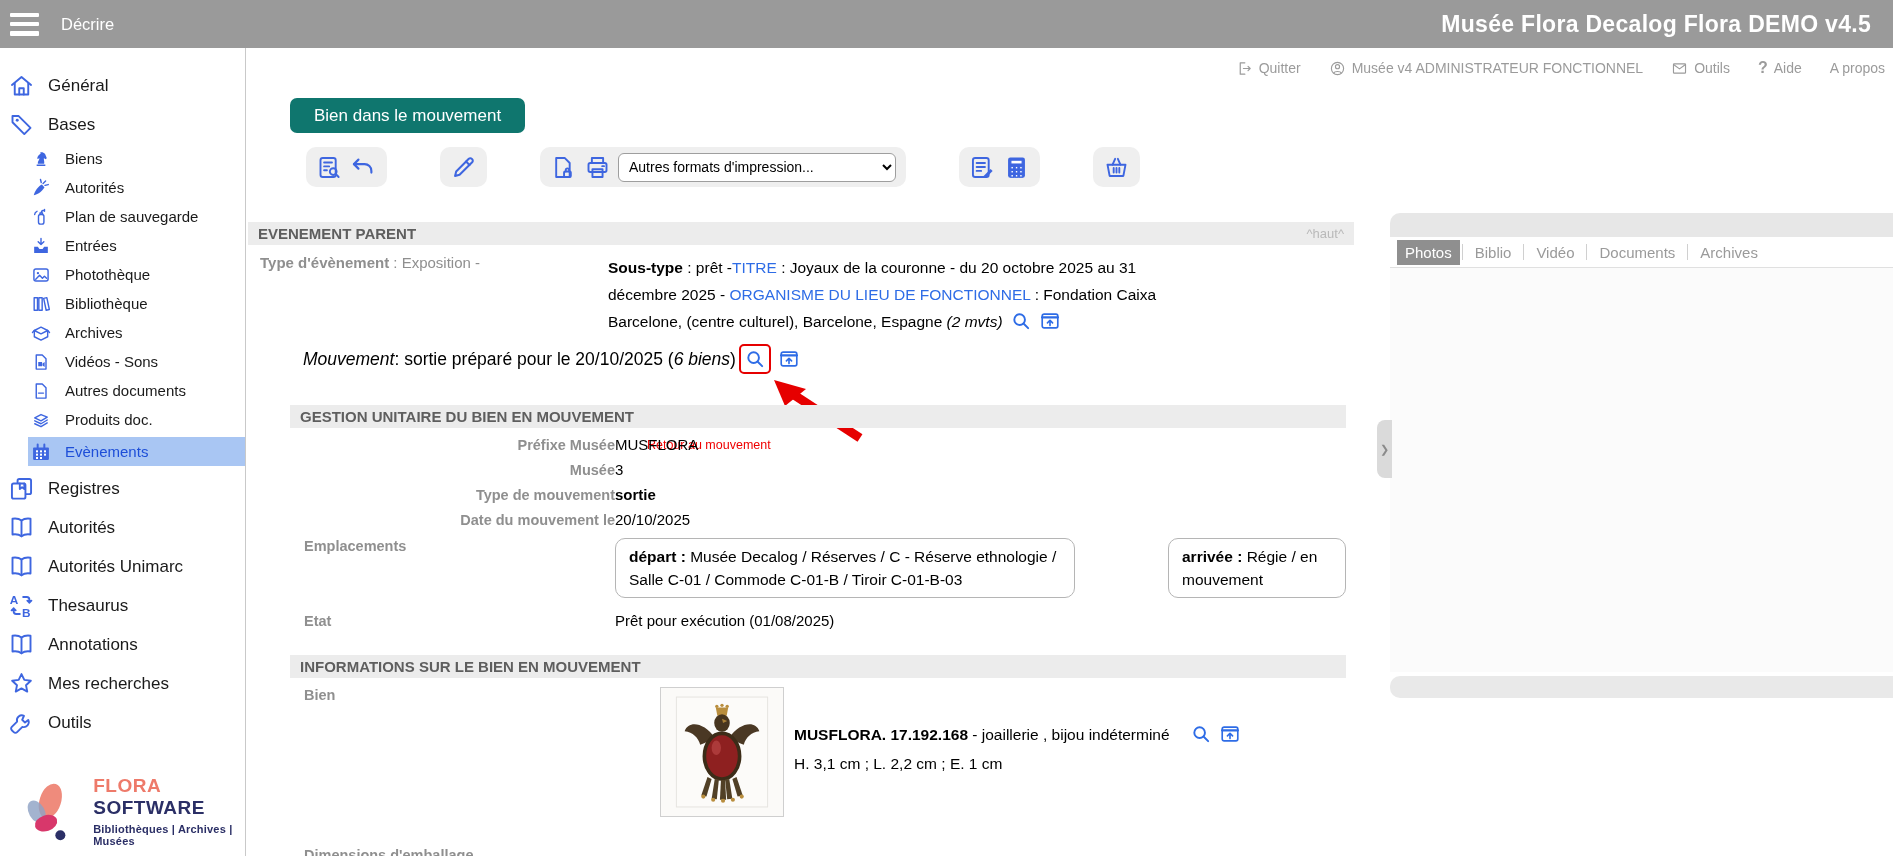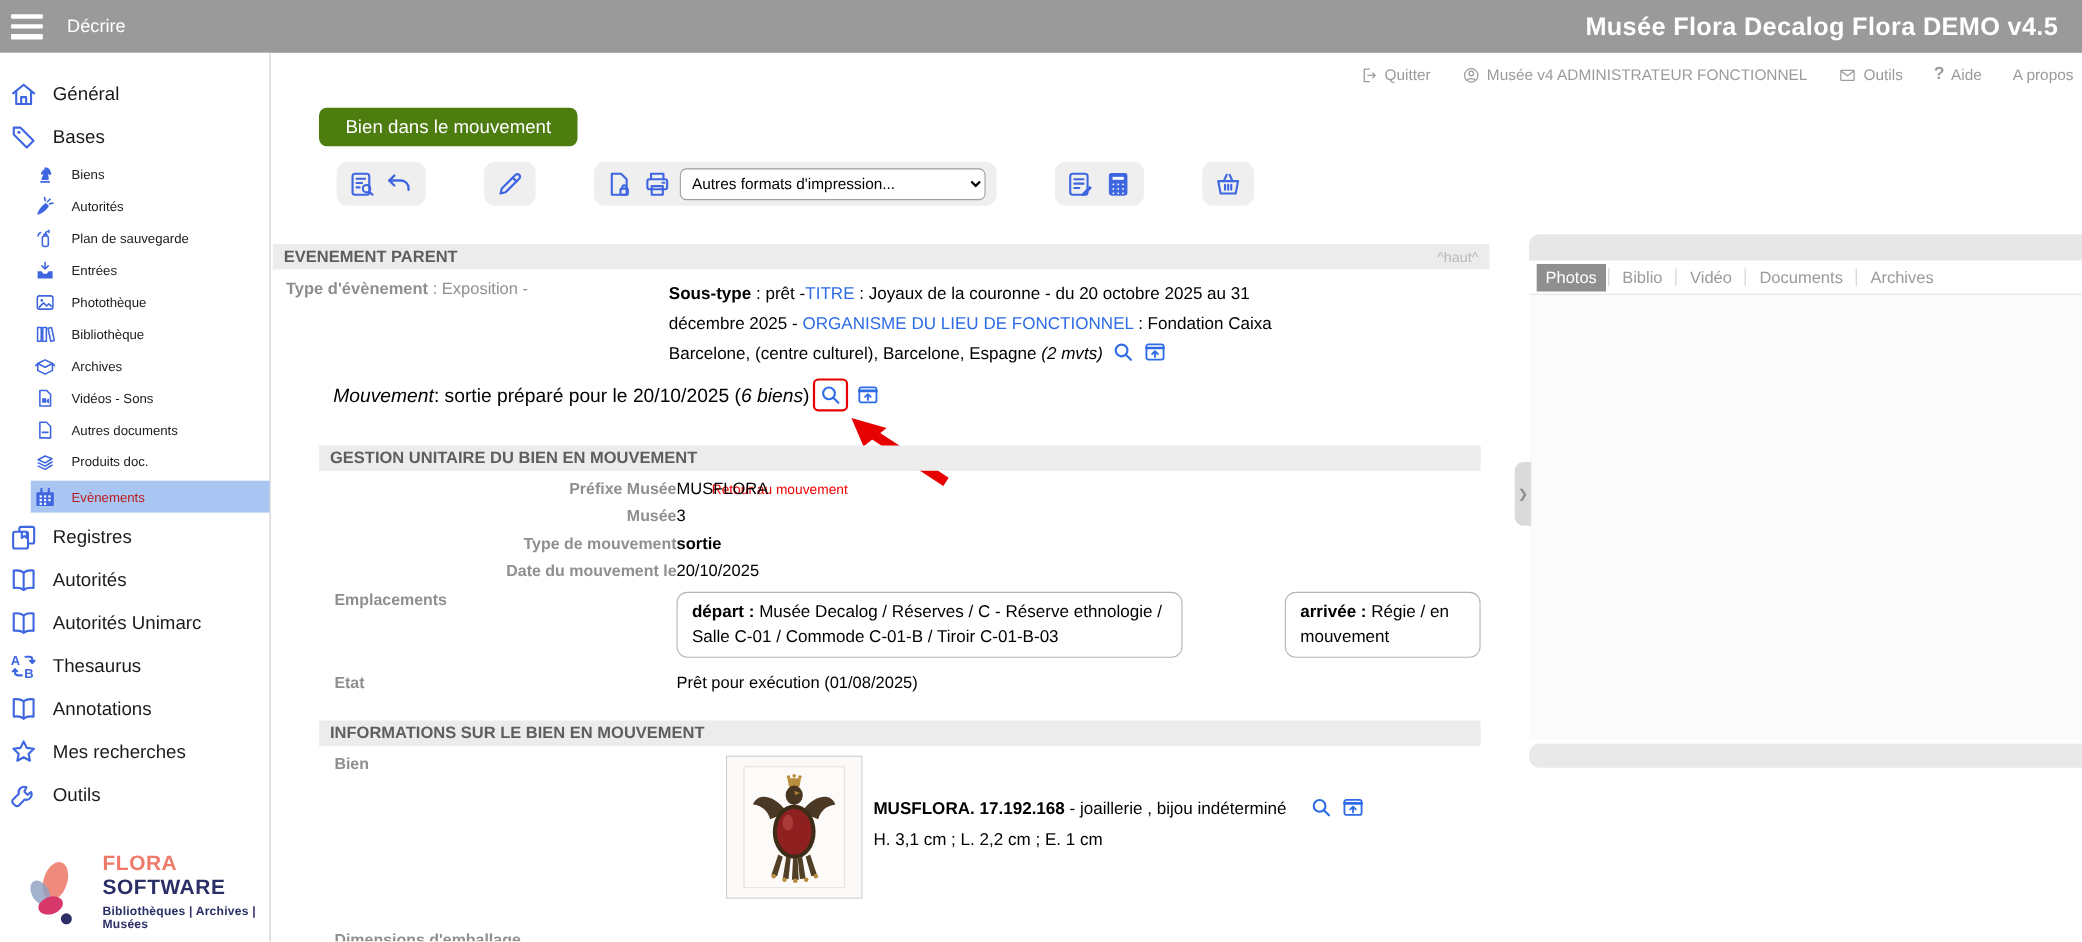--- a/index.html
+++ b/index.html
@@ -21,34 +21,34 @@
   .nv{display:flex;align-items:center;gap:6px;cursor:pointer;white-space:nowrap;}
   .nv svg{width:17px;height:17px;}
   .qmark{font-size:16px;font-weight:bold;}
 
   
   .sidebar{position:absolute;left:0;top:48px;width:246px;bottom:0;background:#fff;
            border-right:1px solid #c9c9c9;box-sizing:border-box;padding-top:18px;}
   .sb-item{display:flex;align-items:center;cursor:pointer;color:#1a1a1a;}
   .sb-item.l0{padding-left:8px;height:39px;font-size:17px;gap:13px;}
   .sb-item.l0 .ic{width:27px;height:27px;}
-  .sb-item.l1{padding-left:31px;height:29px;font-size:12px;gap:14px;}
+  .sb-item.l1{padding-left:31px;height:29px;font-size:15px;gap:14px;}
   .sb-item.l1 .ic{width:20px;height:20px;}
   .ic{color:#3e66e0;display:flex;align-items:center;justify-content:center;flex:none;}
   .ic svg{width:100%;height:100%;}
-  .sb-item.active{background:#a9c6f3;color:#b91c1c;margin-left:28px;padding-left:3px;margin-top:3px;margin-bottom:3px;}
+  .sb-item.active{background:#a9c6f3;color:#1d4ed8;margin-left:28px;padding-left:3px;margin-top:3px;margin-bottom:3px;}
   .logo{position:absolute;left:16px;top:720px;width:220px;display:flex;align-items:center;}
   .logo-text{margin-left:20px;}
   .brand{font-size:19px;font-weight:bold;letter-spacing:.5px;}
   .brand .b1{color:#ee7a6a;}
   .brand .b2{color:#2b2f66;}
   .tagline{font-size:11px;font-weight:bold;color:#2b2f66;margin-top:4px;letter-spacing:.2px;}
 
   
-  .tab-btn{position:absolute;left:290px;top:98px;height:35px;padding:0 24px;background:#4d7c0f;
+  .tab-btn{position:absolute;left:290px;top:98px;height:35px;padding:0 24px;background:#0f766e;
            color:#fff;border:none;border-radius:7px;font-size:17px;cursor:pointer;
            font-family:"Liberation Sans",sans-serif;}
   .toolbar{position:absolute;left:262px;top:147px;display:flex;gap:9px;align-items:center;}
   .tgroup{background:#efefef;border-radius:10px;display:flex;align-items:center;gap:7px;
           padding:6px 10px;height:40px;box-sizing:border-box;margin-left:44px;}
   .tbtn{width:27px;height:27px;color:#3e66e0;display:flex;cursor:pointer;}
   .tbtn svg{width:100%;height:100%;}
   select.print{height:29px;font-size:14px;border:1px solid #9e9e9e;border-radius:6px;background:#fff;
           padding:0 6px;width:278px;font-family:"Liberation Sans",sans-serif;}
 

